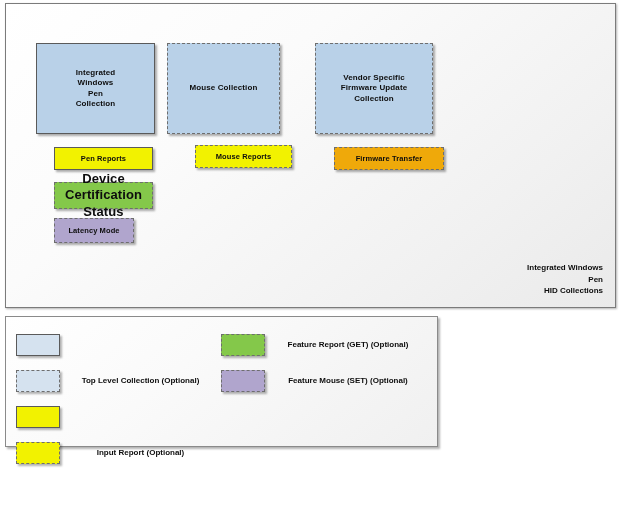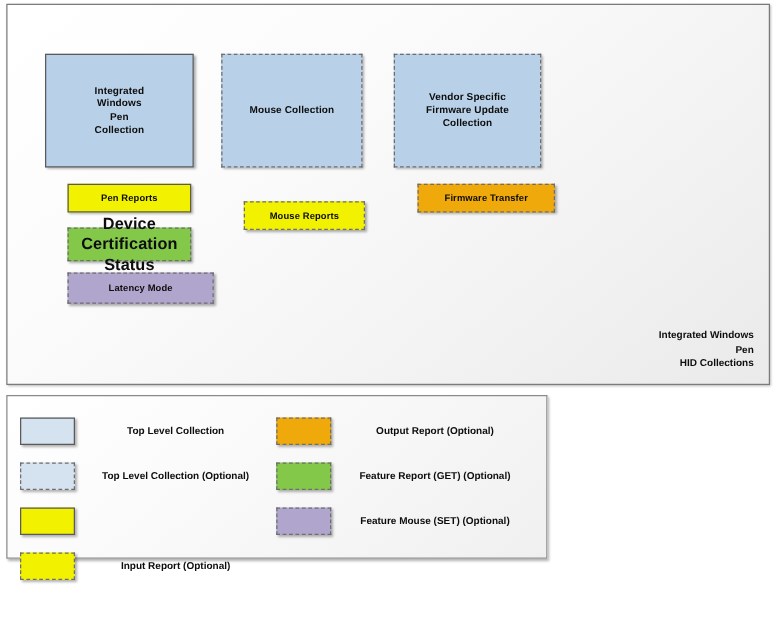--- a/index.html
+++ b/index.html
@@ -103,74 +103,69 @@
 <body>
 
 <div id="diagram-panel">
   <div id="diagram-nodes">
       <div class="node solid-edge" style="left: 30px; top: 39px; width: 119px; height: 91px; background: rgb(185, 209, 232); font-size: 8px;">
         <span>Integrated
 Windows
 Pen
 Collection</span>
       </div>
-      <div class="node dashed-edge" style="left: 171px; top: 39px; width: 113px; height: 91px; background: rgb(185, 209, 232); font-size: 8px;">
+      <div class="node dashed-edge" style="left: 161px; top: 39px; width: 113px; height: 91px; background: rgb(185, 209, 232); font-size: 8px;">
         <span>Mouse Collection</span>
       </div>
       <div class="node dashed-edge" style="left: 309px; top: 39px; width: 118px; height: 91px; background: rgb(185, 209, 232); font-size: 8px;">
         <span>Vendor Specific
 Firmware Update
 Collection</span>
       </div>
       <div class="node solid-edge" style="left: 48px; top: 143px; width: 99px; height: 23px; background: rgb(242, 242, 0); font-size: 7.5px;">
         <span>Pen Reports</span>
       </div>
-      <div class="node dashed-edge" style="left: 189px; top: 157px; width: 97px; height: 23px; background: rgb(242, 242, 0); font-size: 7.5px; text-align: center;">
+      <div class="node dashed-edge" style="left: 189px; top: 141px; width: 97px; height: 23px; background: rgb(242, 242, 0); font-size: 7.5px; text-align: center;">
         <span>Mouse Reports</span>
       </div>
       <div class="node dashed-edge" style="left: 328px; top: 143px; width: 110px; height: 23px; background: rgb(239, 169, 10); font-size: 7.5px;">
         <span>Firmware Transfer</span>
       </div>
       <div class="node dashed-edge" style="left: 48px; top: 178px; width: 99px; height: 27px; background: rgb(132, 200, 74); font-size: 13px;">
         <span>Device Certification
 Status</span>
       </div>
-      <div class="node dashed-edge" style="left: 48px; top: 214px; width: 117px; height: 25px; background: rgb(176, 165, 205); font-size: 7.5px;">
+      <div class="node dashed-edge" style="left: 48px; top: 214px; width: 80px; height: 25px; background: rgb(176, 165, 205); font-size: 7.5px;">
         <span>Latency Mode</span>
       </div>
     </div>
   <div id="corner-caption">Integrated Windows
 Pen
 HID Collections</div>
 </div>
 
 <div id="legend-panel">
   <div class="legend-col" id="legend-col-left">
       <div class="legend-row">
         <div class="legend-swatch solid-edge" style="background: rgb(213, 226, 239);"></div>
-        <div class="legend-label">Top Level Collection</div>
       </div>
       <div class="legend-row">
         <div class="legend-swatch dashed-edge" style="background: rgb(213, 226, 239);"></div>
         <div class="legend-label">Top Level Collection (Optional)</div>
       </div>
       <div class="legend-row">
         <div class="legend-swatch solid-edge" style="background: rgb(242, 242, 0);"></div>
       </div>
       <div class="legend-row">
         <div class="legend-swatch dashed-edge" style="background: rgb(242, 242, 0);"></div>
         <div class="legend-label">Input Report (Optional)</div>
       </div>
     </div>
   <div class="legend-col" id="legend-col-right">
       <div class="legend-row">
-        <div class="legend-swatch dashed-edge" style="background: rgb(239, 169, 10);"></div>
-        <div class="legend-label">Output Report (Optional)</div>
-      </div>
-      <div class="legend-row">
         <div class="legend-swatch dashed-edge" style="background: rgb(132, 200, 74);"></div>
         <div class="legend-label">Feature Report (GET) (Optional)</div>
       </div>
       <div class="legend-row">
         <div class="legend-swatch dashed-edge" style="background: rgb(176, 165, 205);"></div>
         <div class="legend-label">Feature Mouse (SET) (Optional)</div>
       </div>
     </div>
 </div>
 

